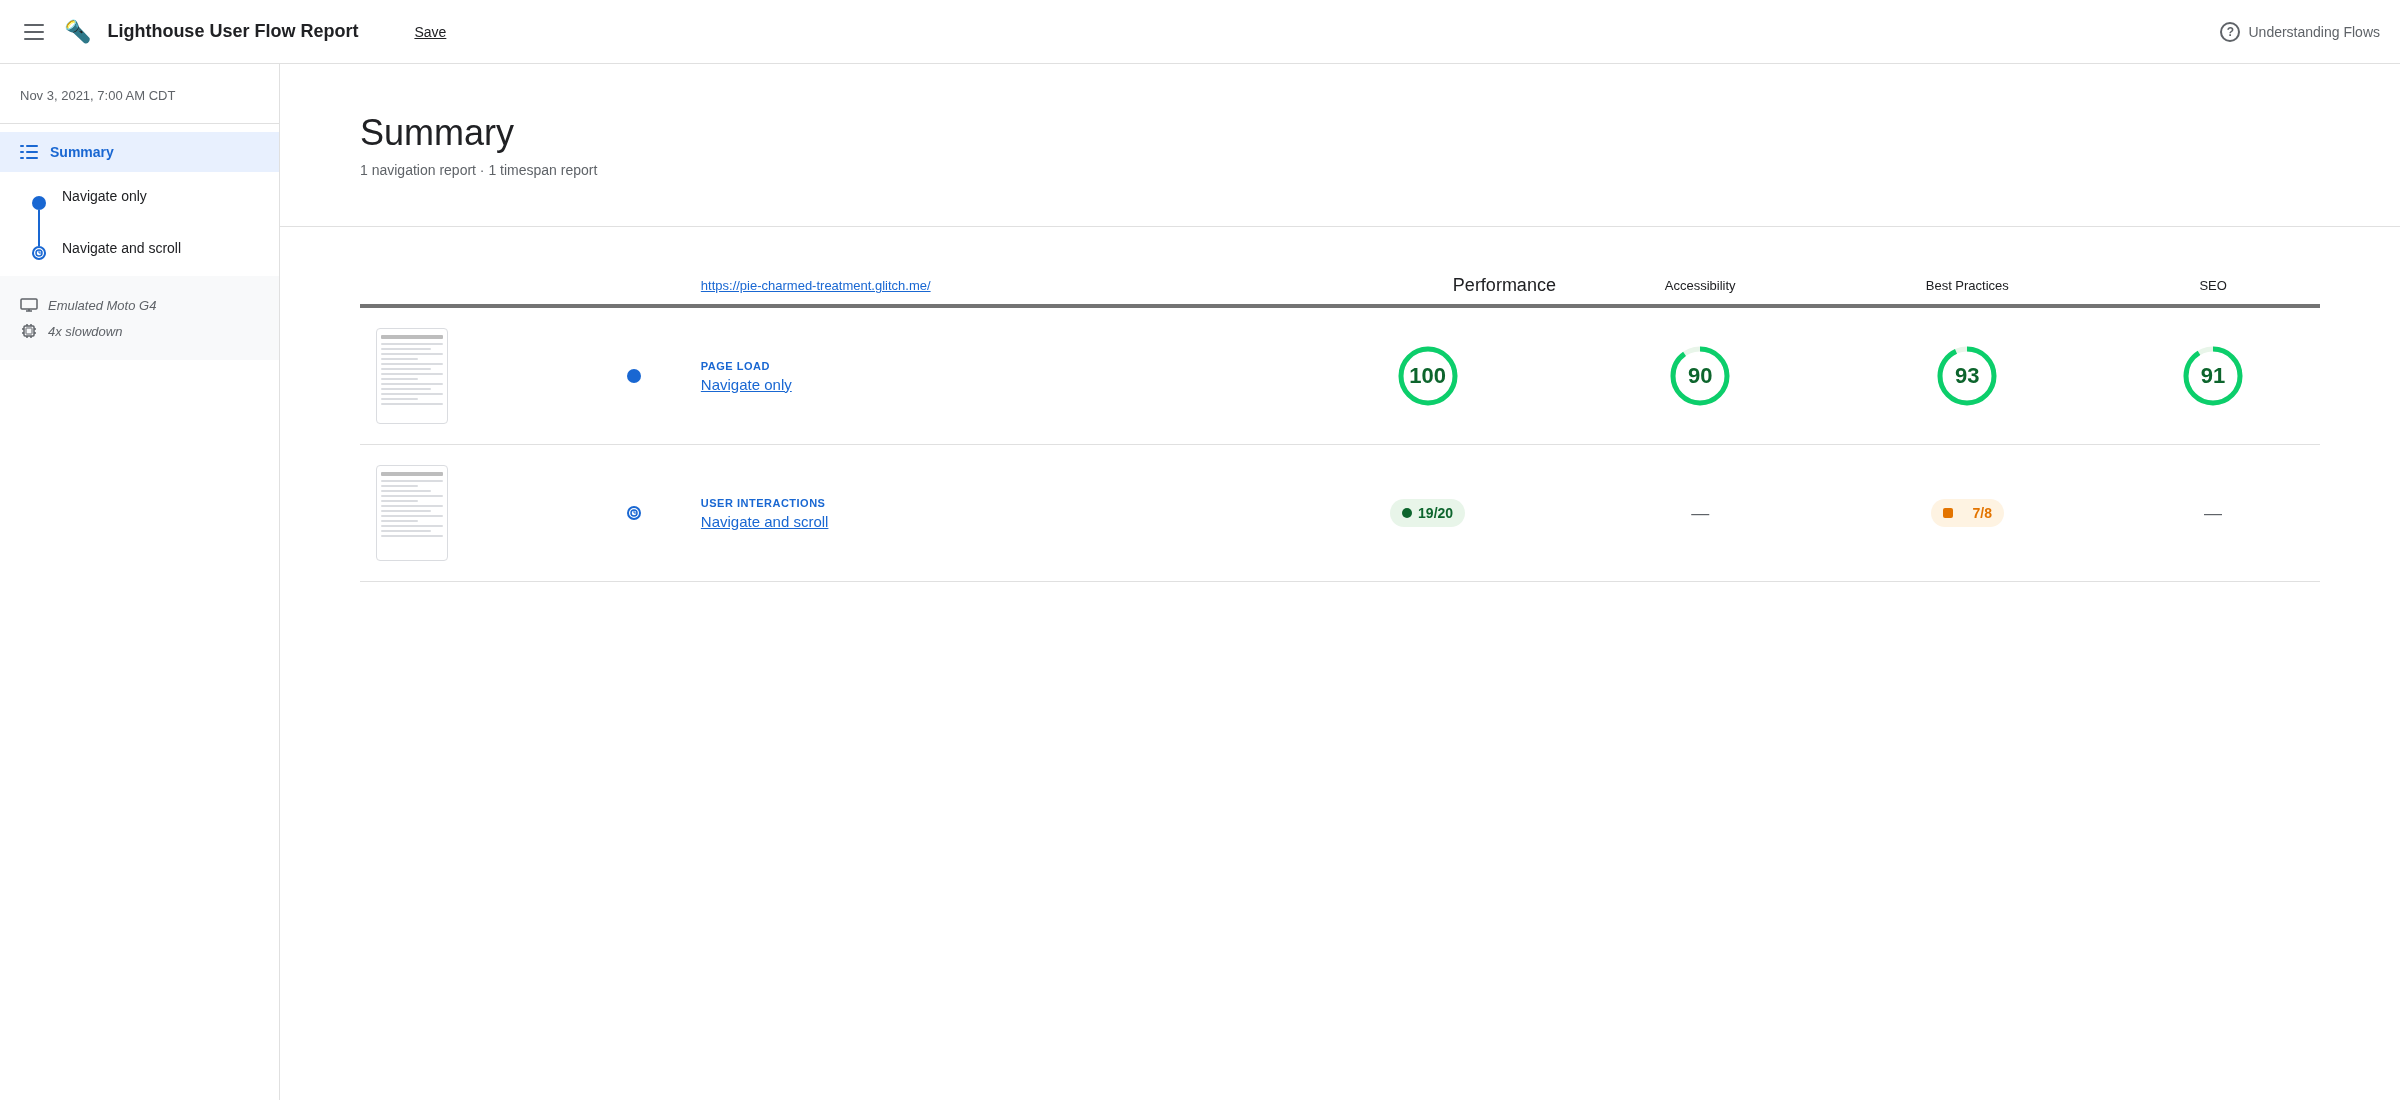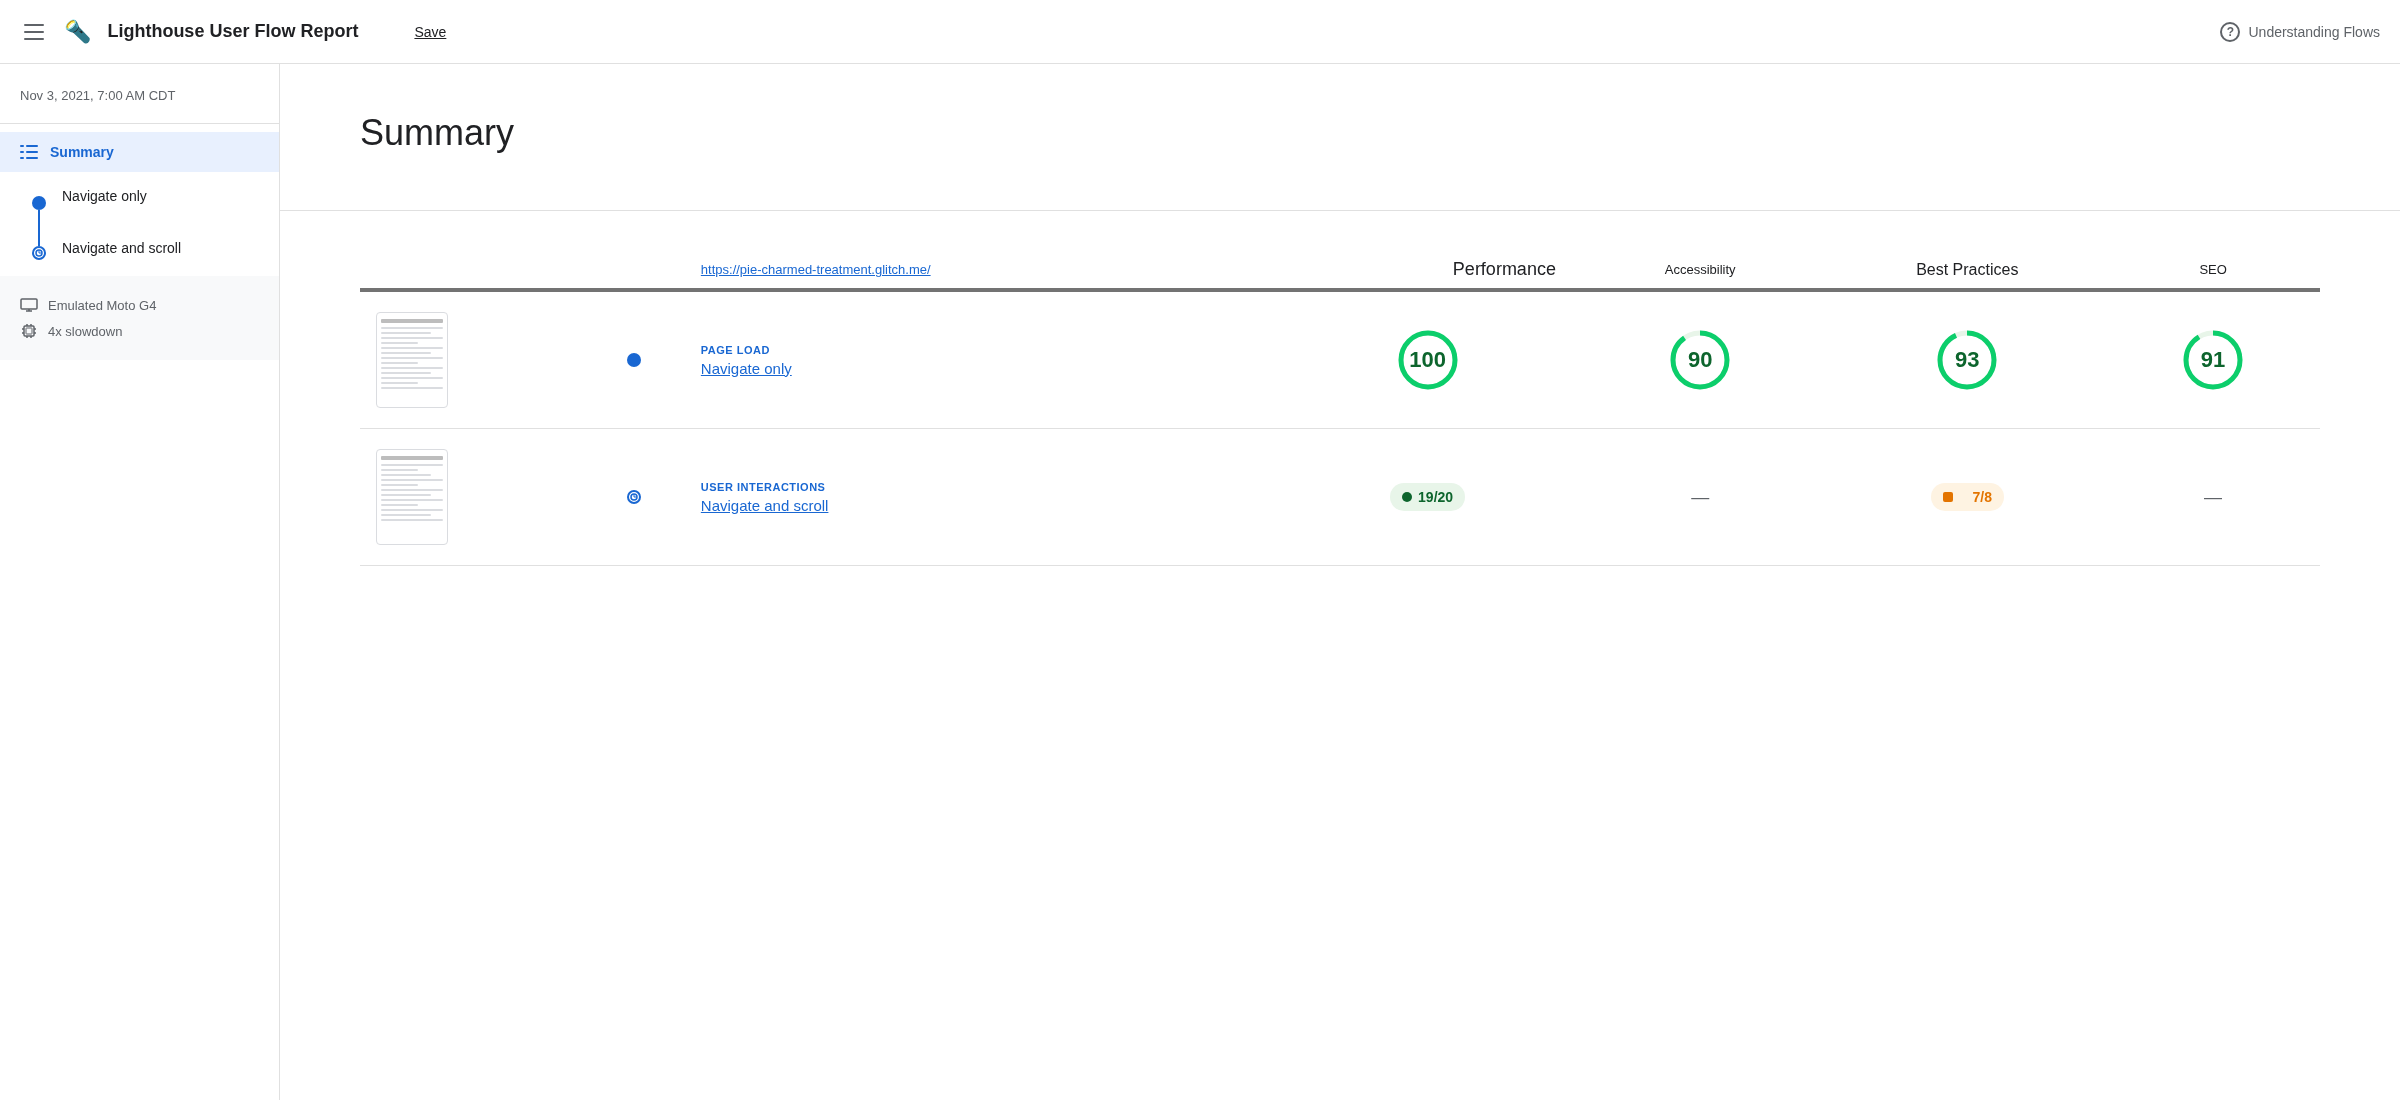--- a/index.html
+++ b/index.html
@@ -35,21 +35,21 @@
       display: flex; align-items: center; gap: 12px; padding: 12px 20px;
       background: #e8f0fe; cursor: pointer; color: #1967d2; font-weight: 600; font-size: 14px;
     }
     .sidebar-summary-icon { display: flex; align-items: center; }
 
     
     .flow-list { padding: 16px 0 8px; }
     .flow-item-label { font-size: 14px; color: #202124; }
 
     
-    .device-info { padding: 16px 20px; background: #f8f9fa; margin: 8px 0 0; }
+    .device-info { padding: 16px 20px; background: #f8f9fa; margin: 8px 0 0; font-style: italic; }
     .device-row { display: flex; align-items: center; gap: 10px; color: #5f6368; font-size: 13px; padding: 4px 0; }
     .device-icon { width: 18px; height: 18px; display: flex; align-items: center; justify-content: center; }
 
     
     .content { flex: 1; overflow-y: auto; background: #fff; }
 
     
     .summary-section { padding: 48px 80px 48px; border-bottom: 1px solid #e0e0e0; }
     .summary-title { font-size: 36px; font-weight: 400; color: #202124; margin-bottom: 8px; }
     .summary-subtitle { font-size: 14px; color: #5f6368; }
@@ -167,20 +167,21 @@
         </div>
         <span>4x slowdown</span>
       </div>
     </div>
   </nav>
 
   <main class="content">
 
     <div class="summary-section">
       <div class="summary-title">Summary</div>
+      <div class="summary-subtitle">1 navigation report · 1 timespan report</div>
     </div>
 
     <div class="reports-section">
 
       <table class="reports-table">
         <colgroup>
           <col style="width:90px">
           <col style="width:48px">
           <col style="width:280px">
           <col style="width:120px">
@@ -191,21 +192,21 @@
 
         <thead>
           <tr class="reports-header-row">
             <td></td>
             <td></td>
             <td>
               <a href="#" style="color:#1967d2; text-decoration:underline; font-size:13px;">https://pie-charmed-treatment.glitch.me/</a>
             </td>
             <td style="text-align:right; font-size:18px;">Performance</td>
             <td style="text-align:center; font-size:13px;">Accessibility</td>
-            <td style="text-align:center; font-size:16px;">Best Practices</td>
+            <td style="text-align:center; font-size:13px;">Best Practices</td>
             <td style="text-align:center; font-size:13px;">SEO</td>
           </tr>
         </thead>
         <tbody>
 
           <tr class="report-row">
             <td class="thumbnail-cell">
               <div class="thumbnail">
                 <div class="thumb-line heading" style="margin-bottom:3px;"></div>
                 <div class="thumb-line long"></div>

